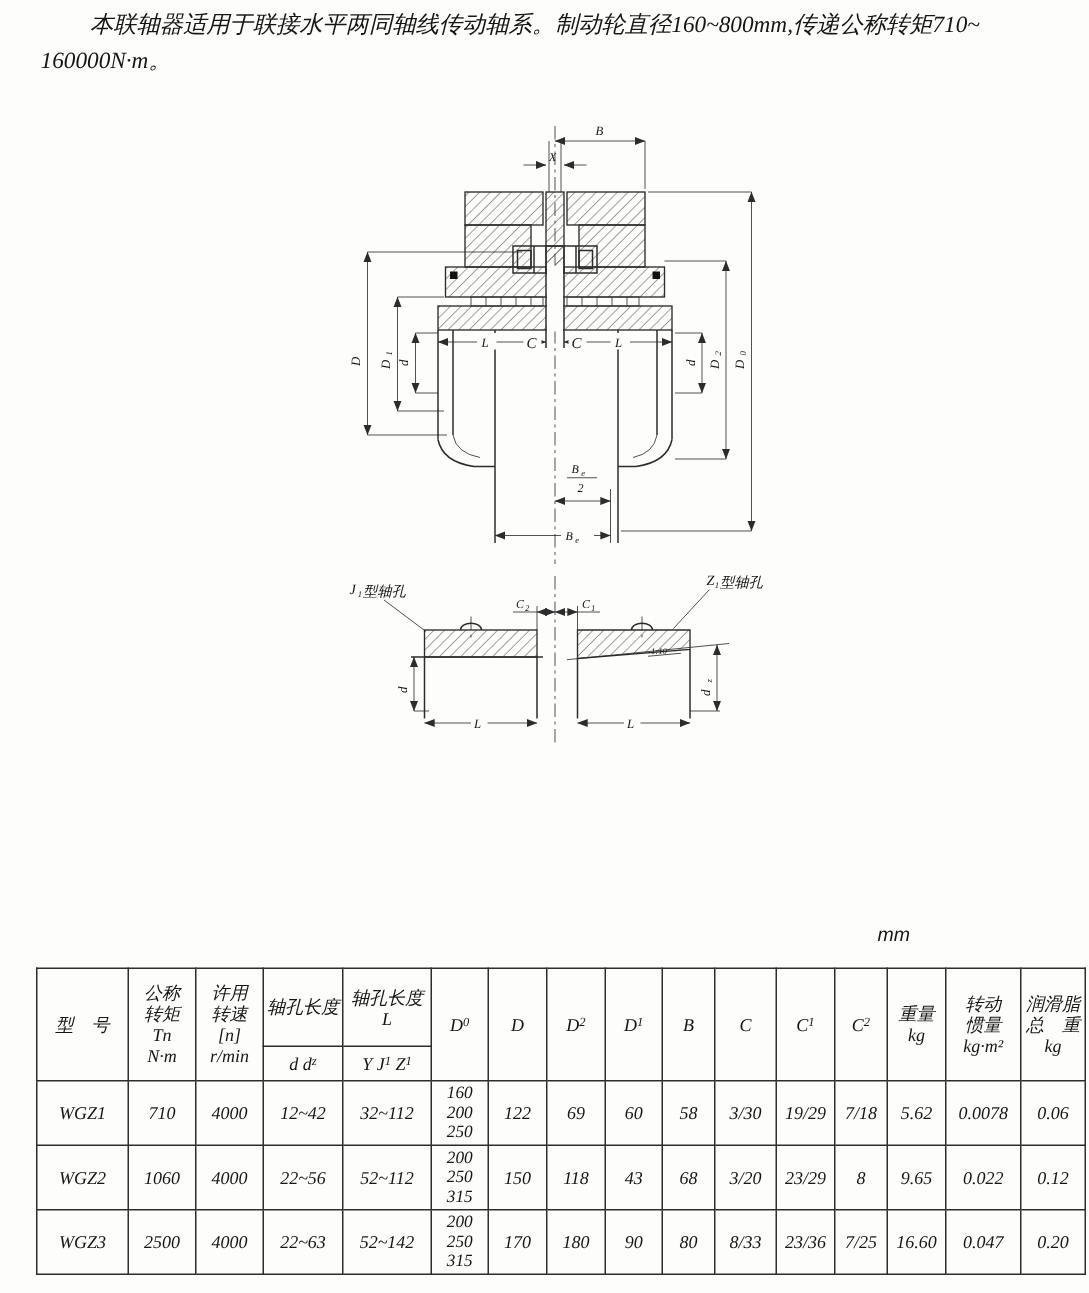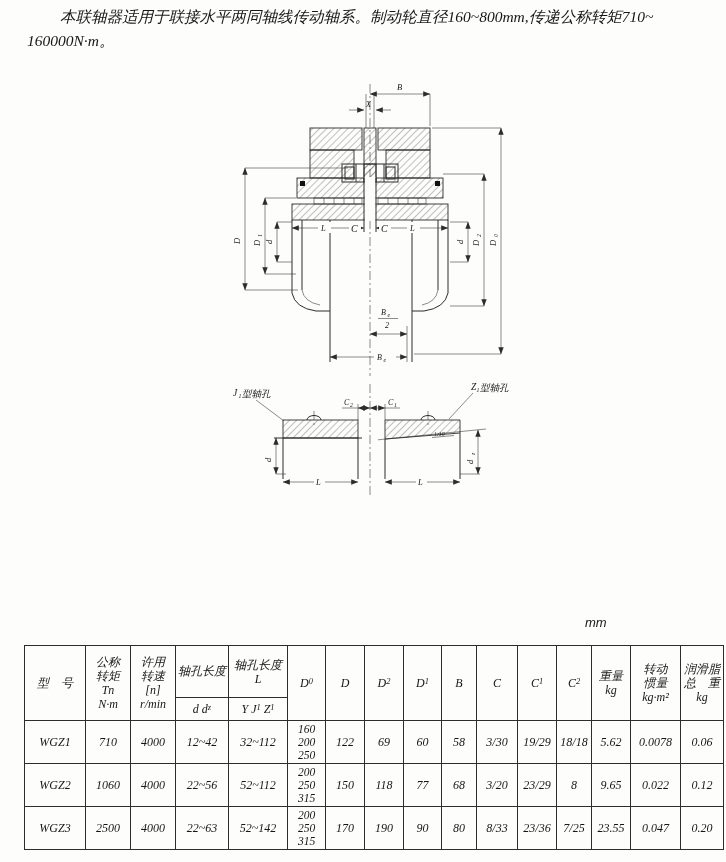--- a/index.html
+++ b/index.html
@@ -323,60 +323,60 @@
         <td>32~112</td>
         <td class="pre3">160
 200
 250</td>
         <td>122</td>
         <td>69</td>
         <td>60</td>
         <td>58</td>
         <td>3/30</td>
         <td>19/29</td>
-        <td>18/18</td>
+        <td>7/18</td>
         <td>5.62</td>
         <td>0.0078</td>
         <td>0.06</td>
       </tr>
       <tr>
         <td>WGZ2</td>
         <td>1060</td>
         <td>4000</td>
         <td>22~56</td>
         <td>52~112</td>
         <td class="pre3">200
 250
 315</td>
         <td>150</td>
         <td>118</td>
-        <td>77</td>
+        <td>43</td>
         <td>68</td>
         <td>3/20</td>
         <td>23/29</td>
         <td>8</td>
         <td>9.65</td>
         <td>0.022</td>
         <td>0.12</td>
       </tr>
       <tr>
         <td>WGZ3</td>
         <td>2500</td>
         <td>4000</td>
         <td>22~63</td>
         <td>52~142</td>
         <td class="pre3">200
 250
 315</td>
         <td>170</td>
-        <td>190</td>
+        <td>180</td>
         <td>90</td>
         <td>80</td>
         <td>8/33</td>
         <td>23/36</td>
         <td>7/25</td>
-        <td>23.55</td>
+        <td>16.60</td>
         <td>0.047</td>
         <td>0.20</td>
       </tr>
     </tbody>
   </table>
 </div>
 
 </body></html>

